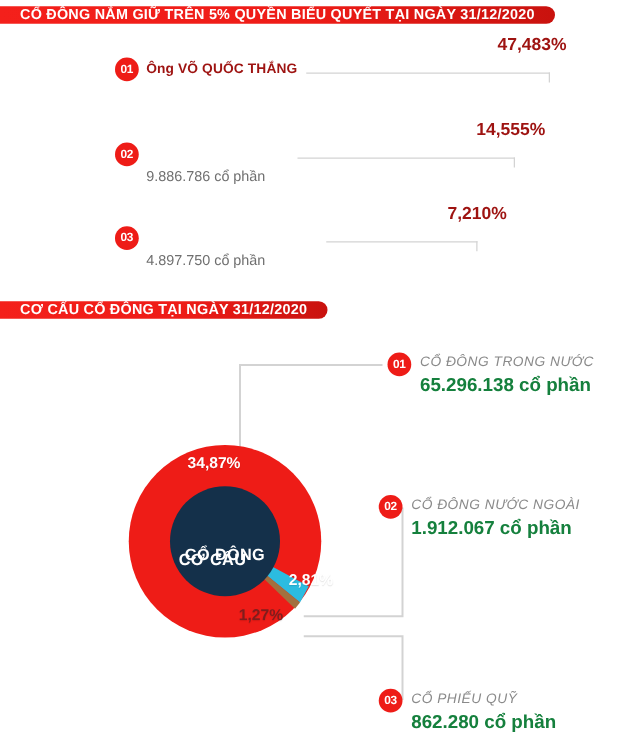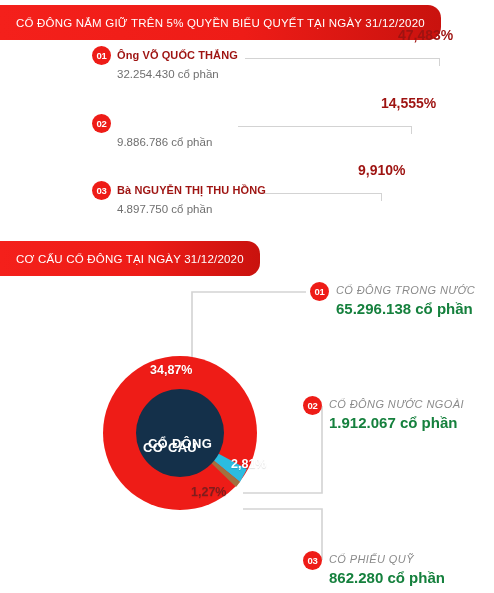--- a/index.html
+++ b/index.html
@@ -13,27 +13,27 @@
     position: relative;
     overflow: hidden;
     font-family: "Liberation Sans", sans-serif;
     -webkit-font-smoothing: antialiased;
   }
 
   
   .banner {
     position: absolute;
     left: 0;
-    height: 35px;
+    height: 14px;
     display: flex;
     align-items: center;
     padding: 0 16px 0 16px;
     color: #ffffff;
     font-size: 11.5px;
-    font-weight: normal;
+    font-weight: bold;
     letter-spacing: 0.2px;
     white-space: nowrap;
     border-top-right-radius: 13px;
     border-bottom-right-radius: 13px;
     background: linear-gradient(90deg, #f4201b 0%, #ee1c17 55%, #c9120e 100%);
   }
   #banner-top { top: 5px; }
   #banner-pie { top: 241px; }
 
   
@@ -163,35 +163,33 @@
 </head>
 <body>
 
 <div class="banner" id="banner-top">CỔ ĐÔNG NẮM GIỮ TRÊN 5% QUYỀN BIỂU QUYẾT TẠI NGÀY 31/12/2020</div>
 
 <div class="sh-row" style="top:46px;">
   <div class="sh-pct" style="left:398px;">47,483%</div>
   <div class="sh-leader" style="left:245px; width:194px;"></div>
   <div class="sh-badge">01</div>
   <div class="sh-name">Ông VÕ QUỐC THẮNG</div>
-  <div class="sh-shares">32.254.430 cổ phần</div>
 </div>
 
 <div class="sh-row" style="top:114px;">
   <div class="sh-pct" style="left:381px;">14,555%</div>
   <div class="sh-leader" style="left:238px; width:173px;"></div>
   <div class="sh-badge">02</div>
   <div class="sh-shares">9.886.786 cổ phần</div>
 </div>
 
 <div class="sh-row" style="top:181px;">
-  <div class="sh-pct" style="left:358px;">9,910%</div>
+  <div class="sh-pct" style="left:358px;">7,210%</div>
   <div class="sh-leader" style="left:261px; width:120px;"></div>
   <div class="sh-badge">03</div>
-  <div class="sh-name">Bà NGUYỄN THỊ THU HỒNG</div>
   <div class="sh-shares">4.897.750 cổ phần</div>
 </div>
 
 <div class="banner" id="banner-pie">CƠ CẤU CỔ ĐÔNG TẠI NGÀY 31/12/2020</div>
 
 <div id="pie-area">
 
   <svg id="pie-svg" width="494" height="323" viewBox="0 0 494 323">
 
     <path d="M192,98 L192,22 L306,22" fill="none" stroke="#d3d3d3" stroke-width="1.6"></path>

